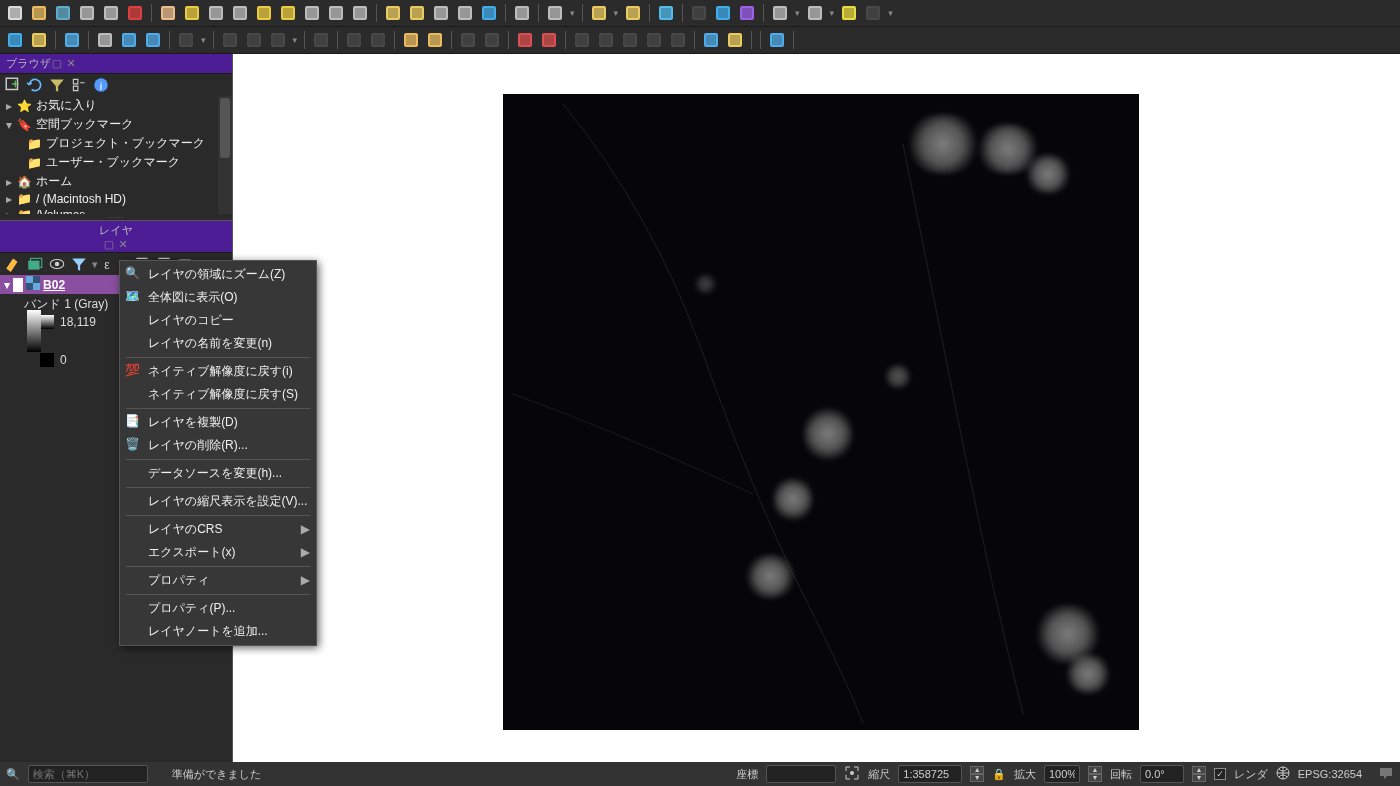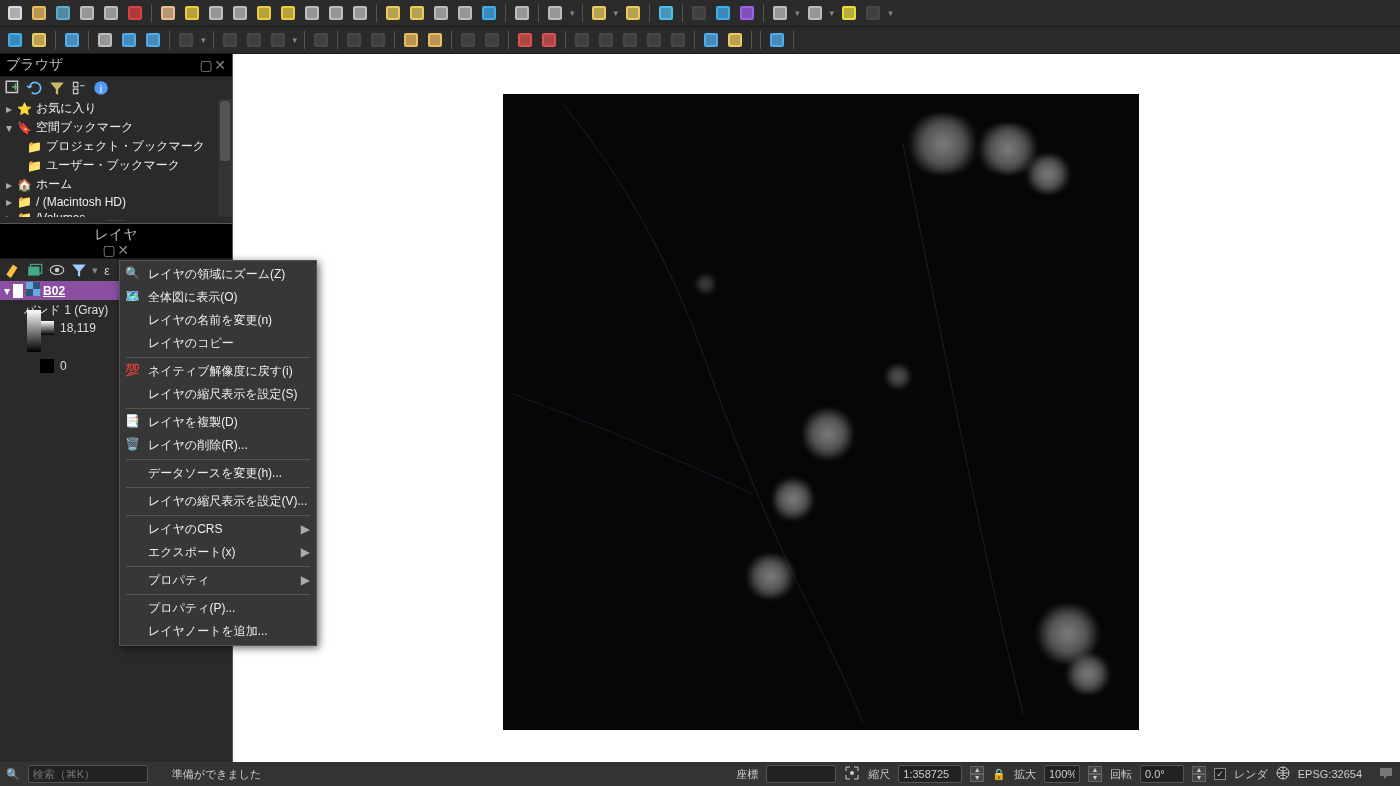--- a/index.html
+++ b/index.html
@@ -4,21 +4,21 @@
 <style>
 * { margin:0; padding:0; box-sizing:border-box; font-family:"Hiragino Sans","Meiryo",sans-serif; }
 body { background:#2a2a2a; color:#ddd; font-size:11px; width:1400px; height:786px; overflow:hidden; position:relative; }
 .toolbar { background:#2b2b2b; border-bottom:1px solid #1a1a1a; display:flex; align-items:center; padding:2px 4px; gap:2px; }
 .toolbar .tb-btn { width:22px; height:22px; display:flex; align-items:center; justify-content:center; color:#bbb; cursor:pointer; border-radius:2px; }
 .toolbar .sep { width:1px; height:18px; background:#555; margin:0 3px; }
 .toolbar .tb-btn.disabled { opacity:0.35; }
 .tb-btn svg { width:18px; height:18px; }
 .main { display:flex; height:calc(100% - 24px - 29px - 24px); }
 .left-panels { width:233px; background:#2a2a2a; display:flex; flex-direction:column; border-right:1px solid #555; }
-.panel-title { background:#000000; color:#bbb; font-size:14px; padding:2px 6px; display:flex; justify-content:space-between; align-items:center; border-bottom:1px solid #1a1a1a;}
+.panel-title { background:#4c1d95; color:#bbb; font-size:11px; padding:2px 6px; display:flex; justify-content:flex-start; align-items:center; border-bottom:1px solid #1a1a1a;}
 .panel-title .win-icons { display:flex; gap:2px; }
 .panel-title .win-icons span { width:12px; height:12px; display:inline-flex; align-items:center; justify-content:center; cursor:pointer; color:#888;}
 .panel-toolbar { display:flex; align-items:center; padding:2px 4px; gap:4px; background:#2a2a2a;}
 .panel-toolbar .pbtn { width:18px; height:18px; display:flex; align-items:center; justify-content:center; cursor:pointer; }
 .tree { flex:1; overflow:auto; background:#2a2a2a; font-size:12px; }
 .tree-item { display:flex; align-items:center; padding:1px 4px; gap:4px; color:#eee; cursor:pointer; }
 .tree-item .arrow { width:10px; text-align:center; color:#aaa; }
 .tree-item .ticon { width:14px; height:14px; display:inline-flex; align-items:center; justify-content:center; }
 .scroll-track { width:14px; background:#333; }
 .layers-panel { border-top:1px solid #555;flex-direction:column; }
@@ -613,25 +613,25 @@
         <path d="M400 50 Q430 200 460 350 T520 620" stroke="#667" fill="none" stroke-width="1"></path>
         <path d="M10 300 Q120 340 250 400" stroke="#556" fill="none" stroke-width="1"></path>
       </svg>
     </div>
   </div>
 </div>
 
 <div class="context-menu" id="ctx">
     <div class="cm-item"><span class="cicon">🔍</span><span>レイヤの領域にズーム(Z)</span></div>
     <div class="cm-item"><span class="cicon">🗺️</span><span>全体図に表示(O)</span></div>
+    <div class="cm-item"><span>レイヤのコピー</span></div>
     <div class="cm-item"><span>レイヤの名前を変更(n)</span></div>
-    <div class="cm-item"><span>レイヤのコピー</span></div>
     <div class="cm-sep"></div>
     <div class="cm-item"><span class="cicon">💯</span><span>ネイティブ解像度に戻す(i)</span></div>
-    <div class="cm-item"><span>レイヤの縮尺表示を設定(S)</span></div>
+    <div class="cm-item"><span>ネイティブ解像度に戻す(S)</span></div>
     <div class="cm-sep"></div>
     <div class="cm-item"><span class="cicon">📑</span><span>レイヤを複製(D)</span></div>
     <div class="cm-item"><span class="cicon">🗑️</span><span>レイヤの削除(R)...</span></div>
     <div class="cm-sep"></div>
     <div class="cm-item"><span>データソースを変更(h)...</span></div>
     <div class="cm-sep"></div>
     <div class="cm-item"><span>レイヤの縮尺表示を設定(V)...</span></div>
     <div class="cm-sep"></div>
     <div class="cm-item"><span>レイヤのCRS</span><span class="sub-arrow">▶</span></div>
     <div class="cm-item"><span>エクスポート(x)</span><span class="sub-arrow">▶</span></div>

